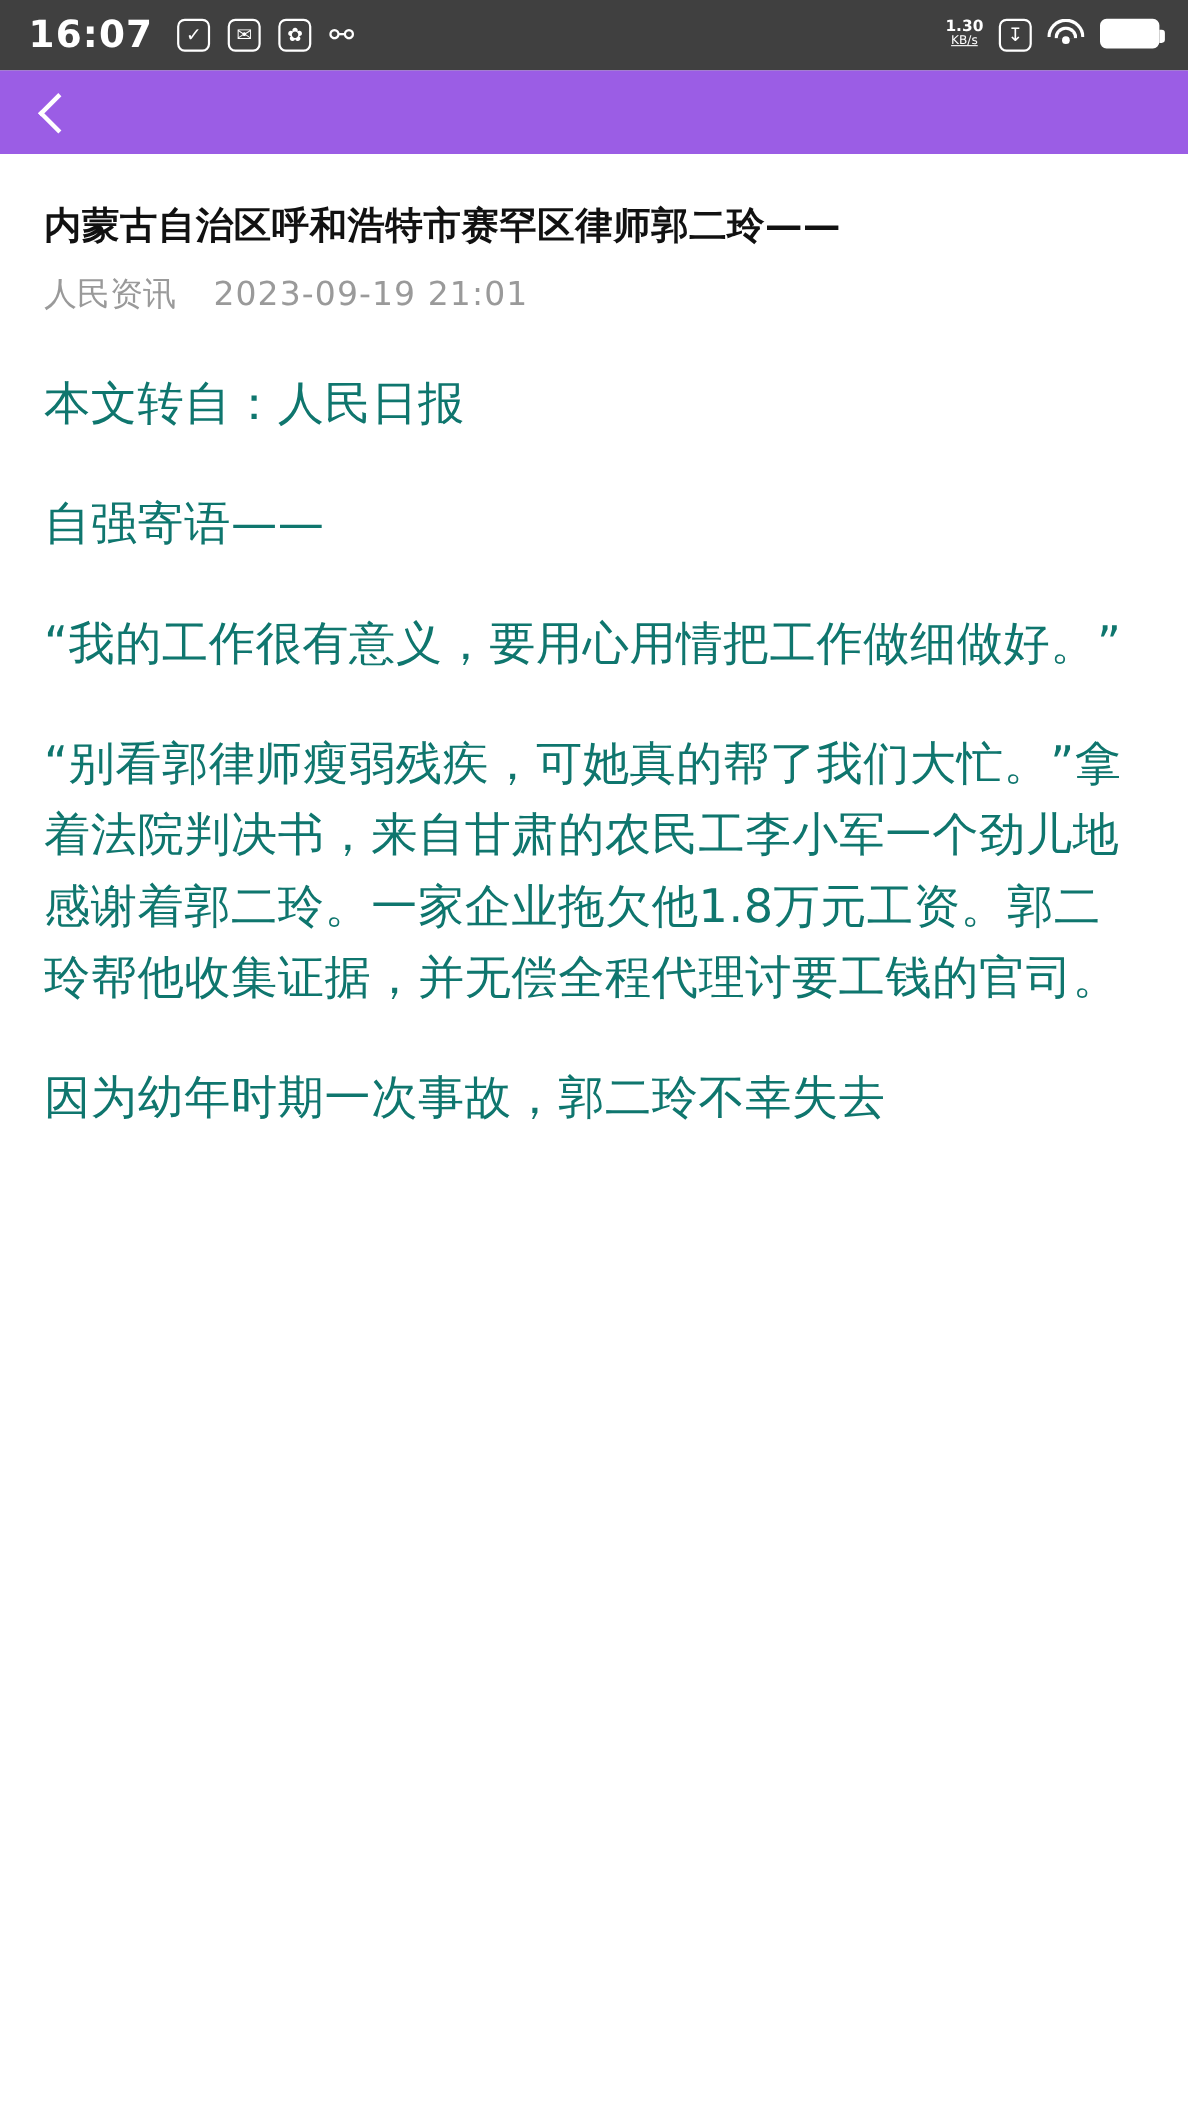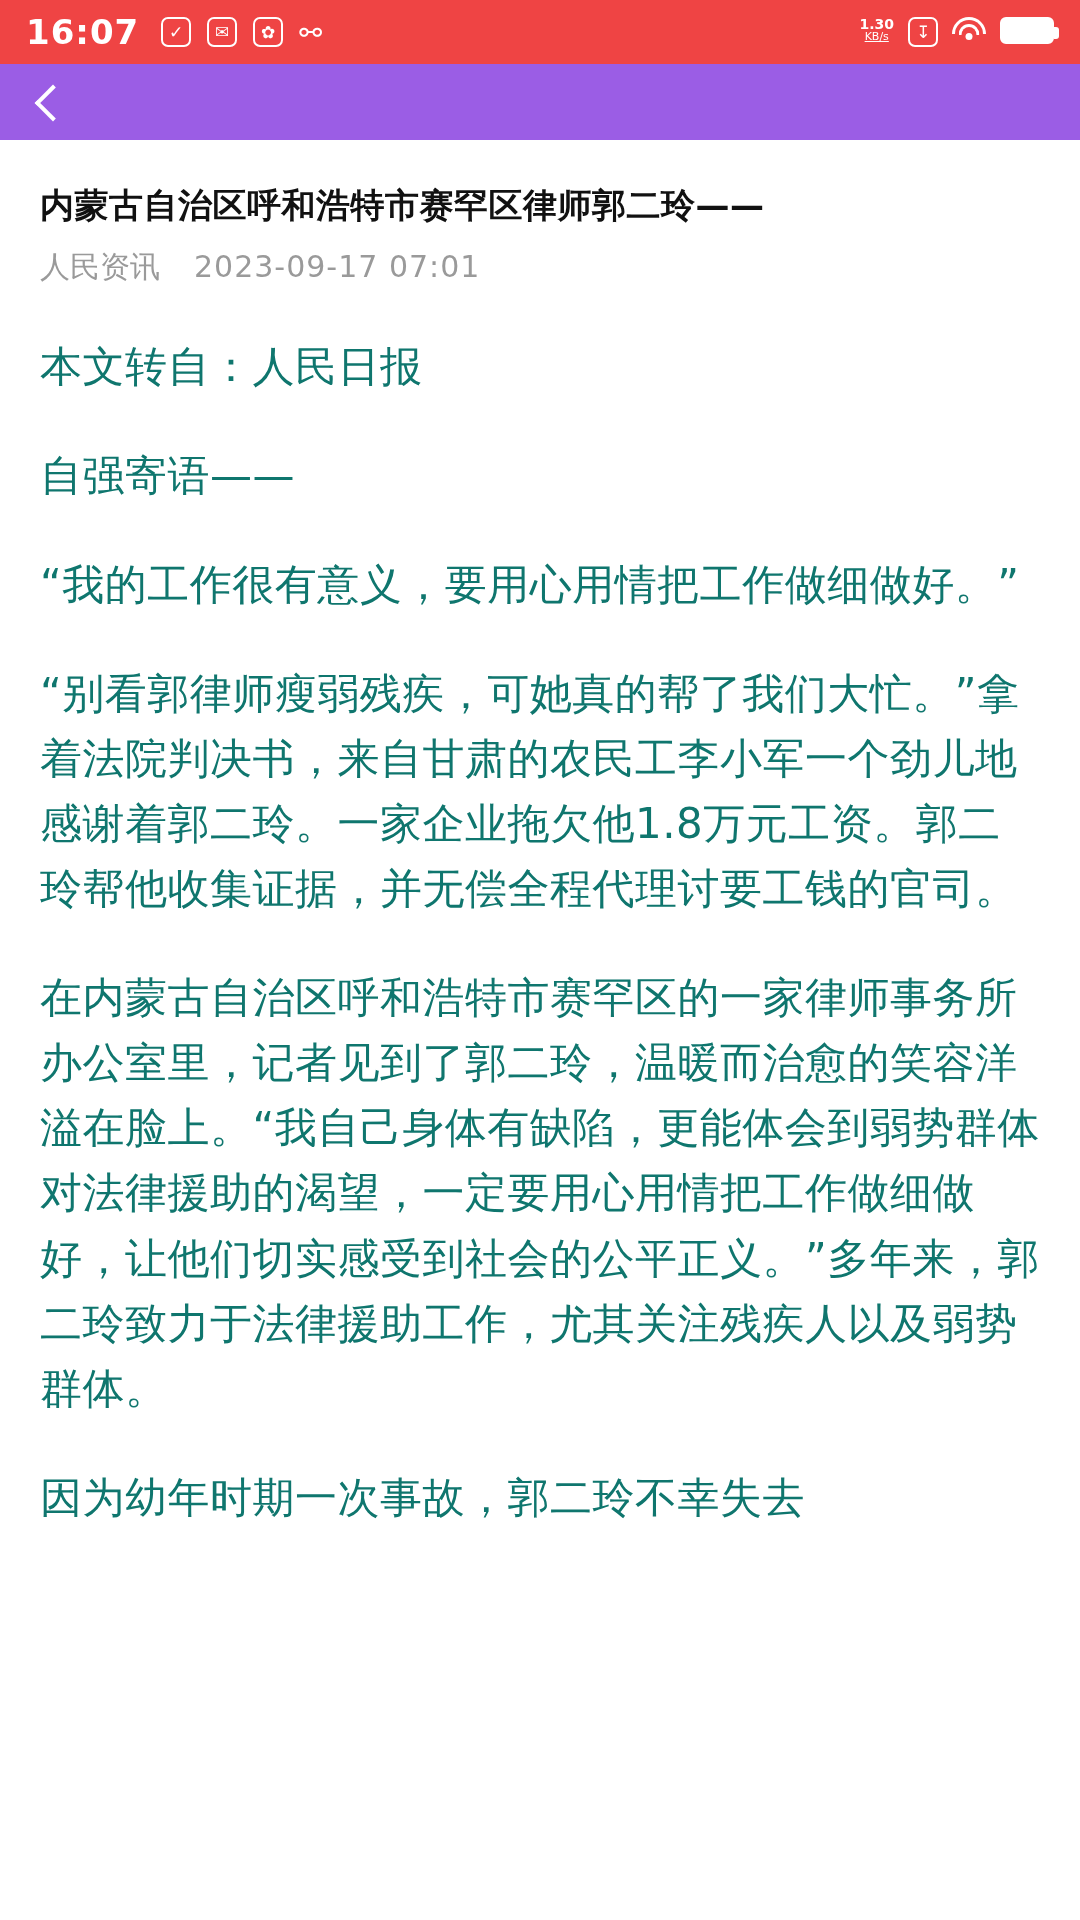--- a/index.html
+++ b/index.html
@@ -8,21 +8,21 @@
     width: 1080px;
     height: 1920px;
     background: #ffffff;
     font-family: "DejaVu Sans", "Liberation Sans", sans-serif;
     overflow: hidden;
   }
 
   
   .status-bar {
     height: 64px;
-    background: #ef4444;
+    background: #404040;
     color: #ffffff;
     display: flex;
     align-items: center;
     padding: 0 26px;
   }
   .status-time {
     font-size: 34px;
     font-weight: 600;
     letter-spacing: 1px;
     margin-right: 22px;
@@ -179,24 +179,23 @@
 
 <div class="app-bar">
   <div class="back-arrow"></div>
 </div>
 
 <div class="article">
   <h1 class="headline">内蒙古自治区呼和浩特市赛罕区律师郭二玲——</h1>
 
   <div class="meta">
     <span class="meta-source">人民资讯</span>
-    <span class="meta-date">2023-09-17 07:01</span>
+    <span class="meta-date">2023-09-19 21:01</span>
   </div>
 
   <div class="body-text">
     <p class="para">本文转自：人民日报</p>
     <p class="para">自强寄语——</p>
     <p class="para">“我的工作很有意义，要用心用情把工作做细做好。”</p>
     <p class="para">“别看郭律师瘦弱残疾，可她真的帮了我们大忙。”拿着法院判决书，来自甘肃的农民工李小军一个劲儿地感谢着郭二玲。一家企业拖欠他1.8万元工资。郭二玲帮他收集证据，并无偿全程代理讨要工钱的官司。</p>
-    <p class="para">在内蒙古自治区呼和浩特市赛罕区的一家律师事务所办公室里，记者见到了郭二玲，温暖而治愈的笑容洋溢在脸上。“我自己身体有缺陷，更能体会到弱势群体对法律援助的渴望，一定要用心用情把工作做细做好，让他们切实感受到社会的公平正义。”多年来，郭二玲致力于法律援助工作，尤其关注残疾人以及弱势群体。</p>
     <p class="para">因为幼年时期一次事故，郭二玲不幸失去</p>
   </div>
 </div>
 
 </body></html>

